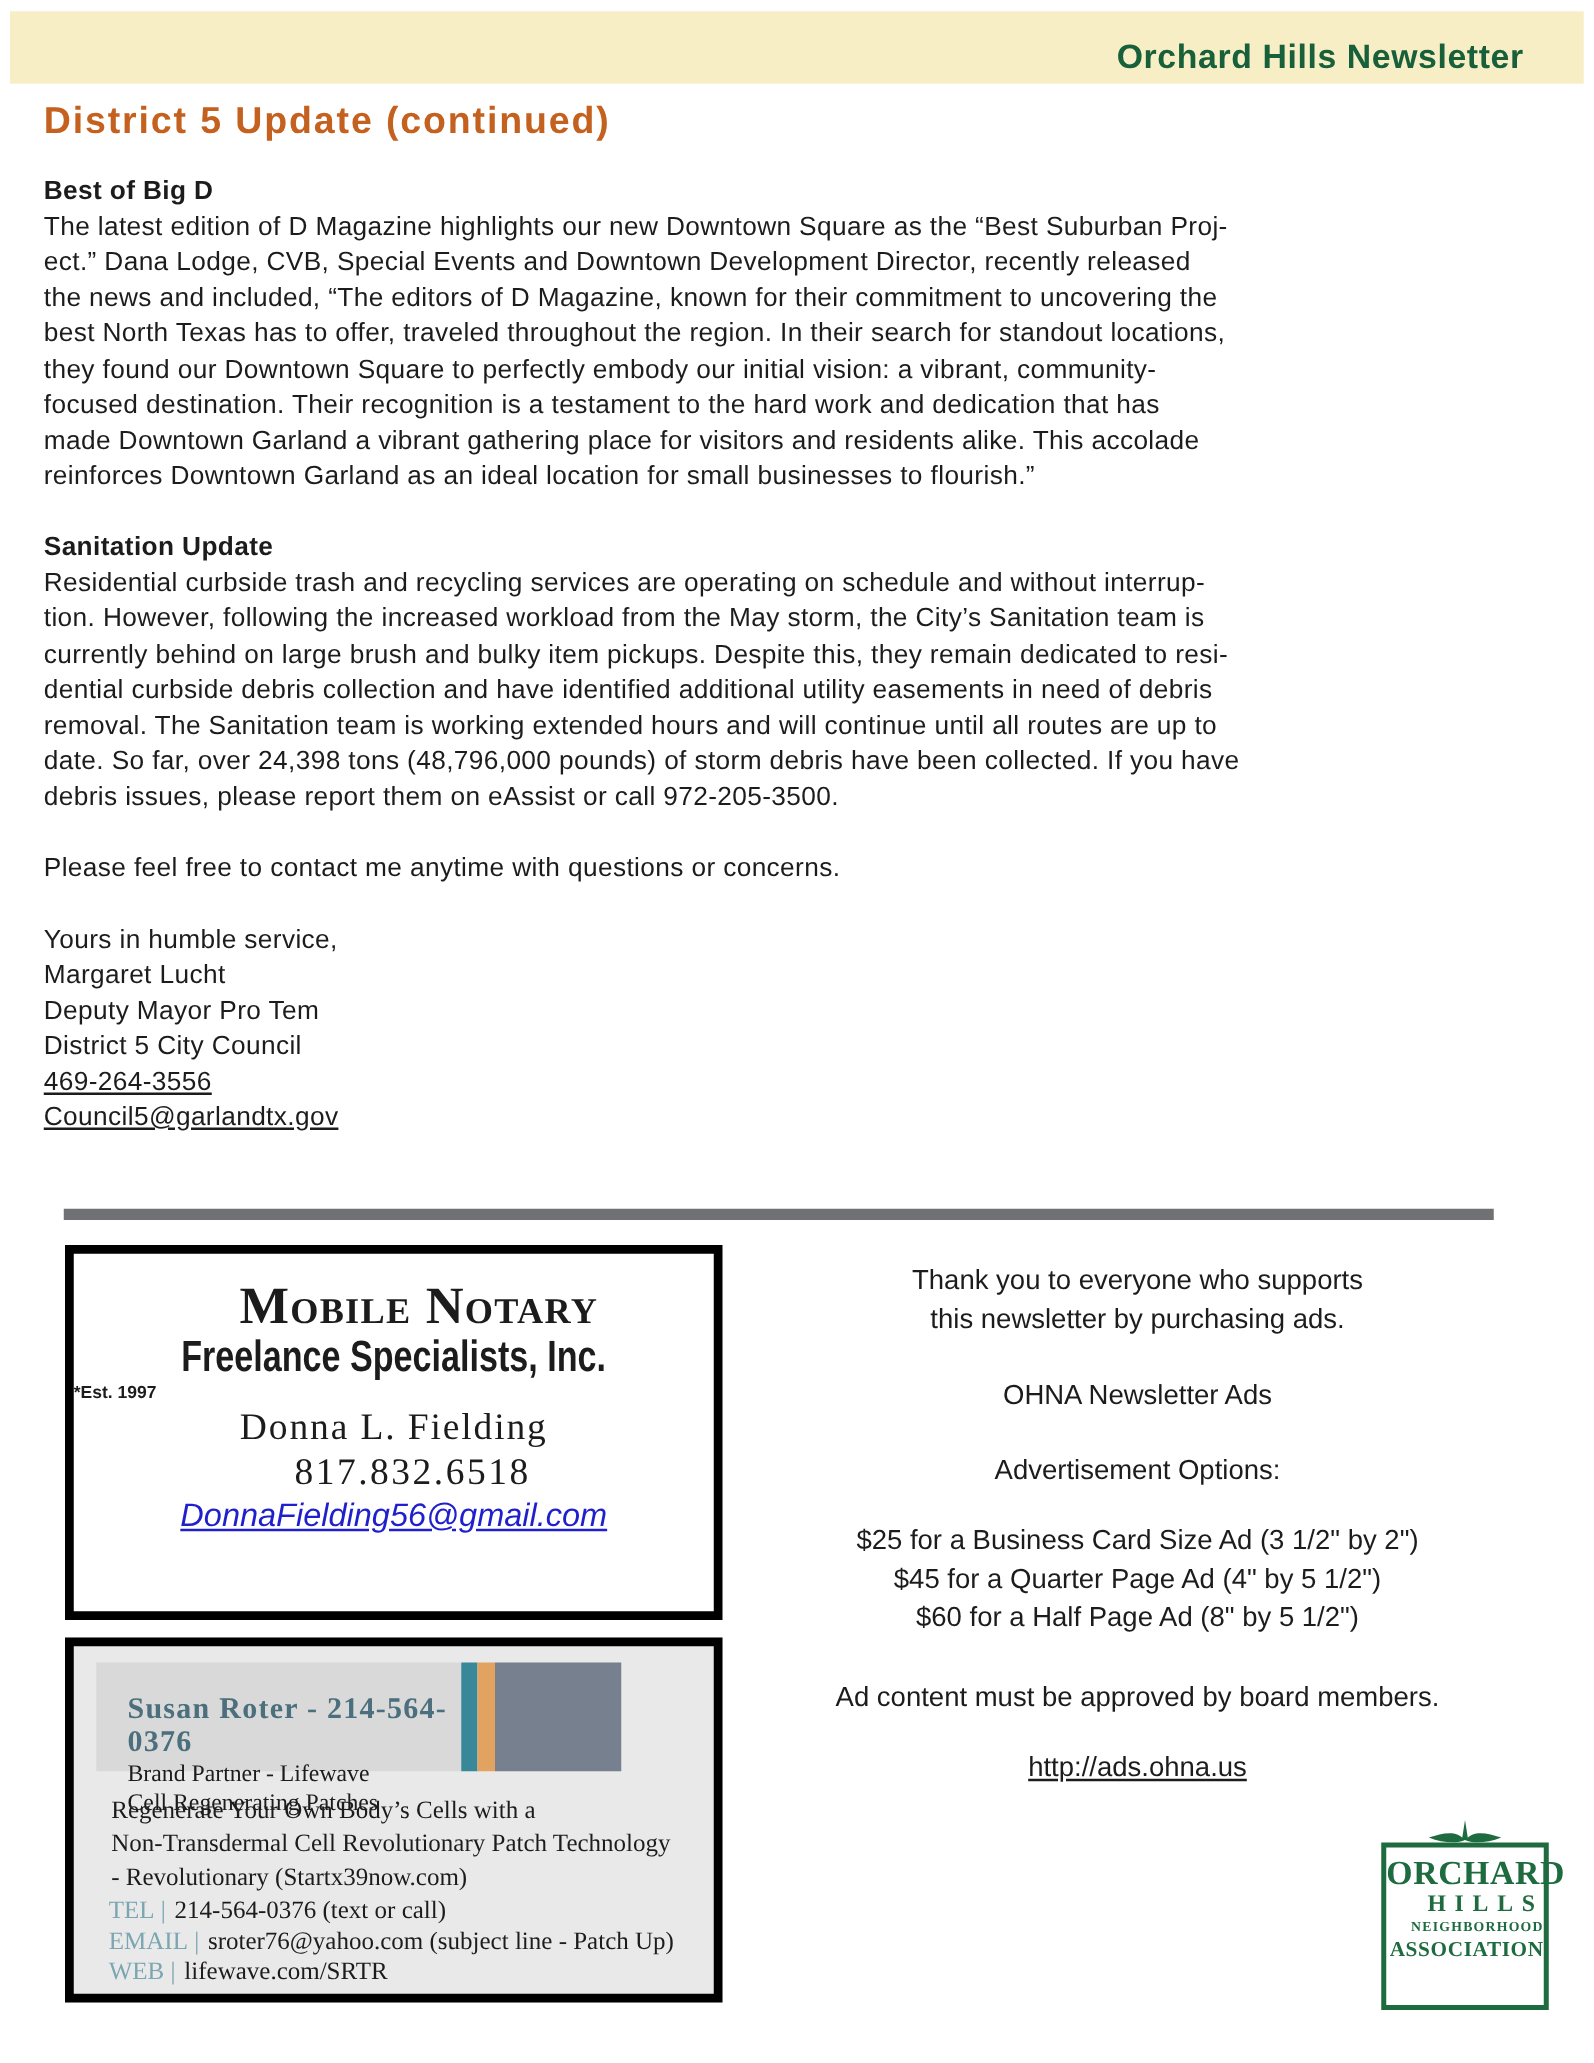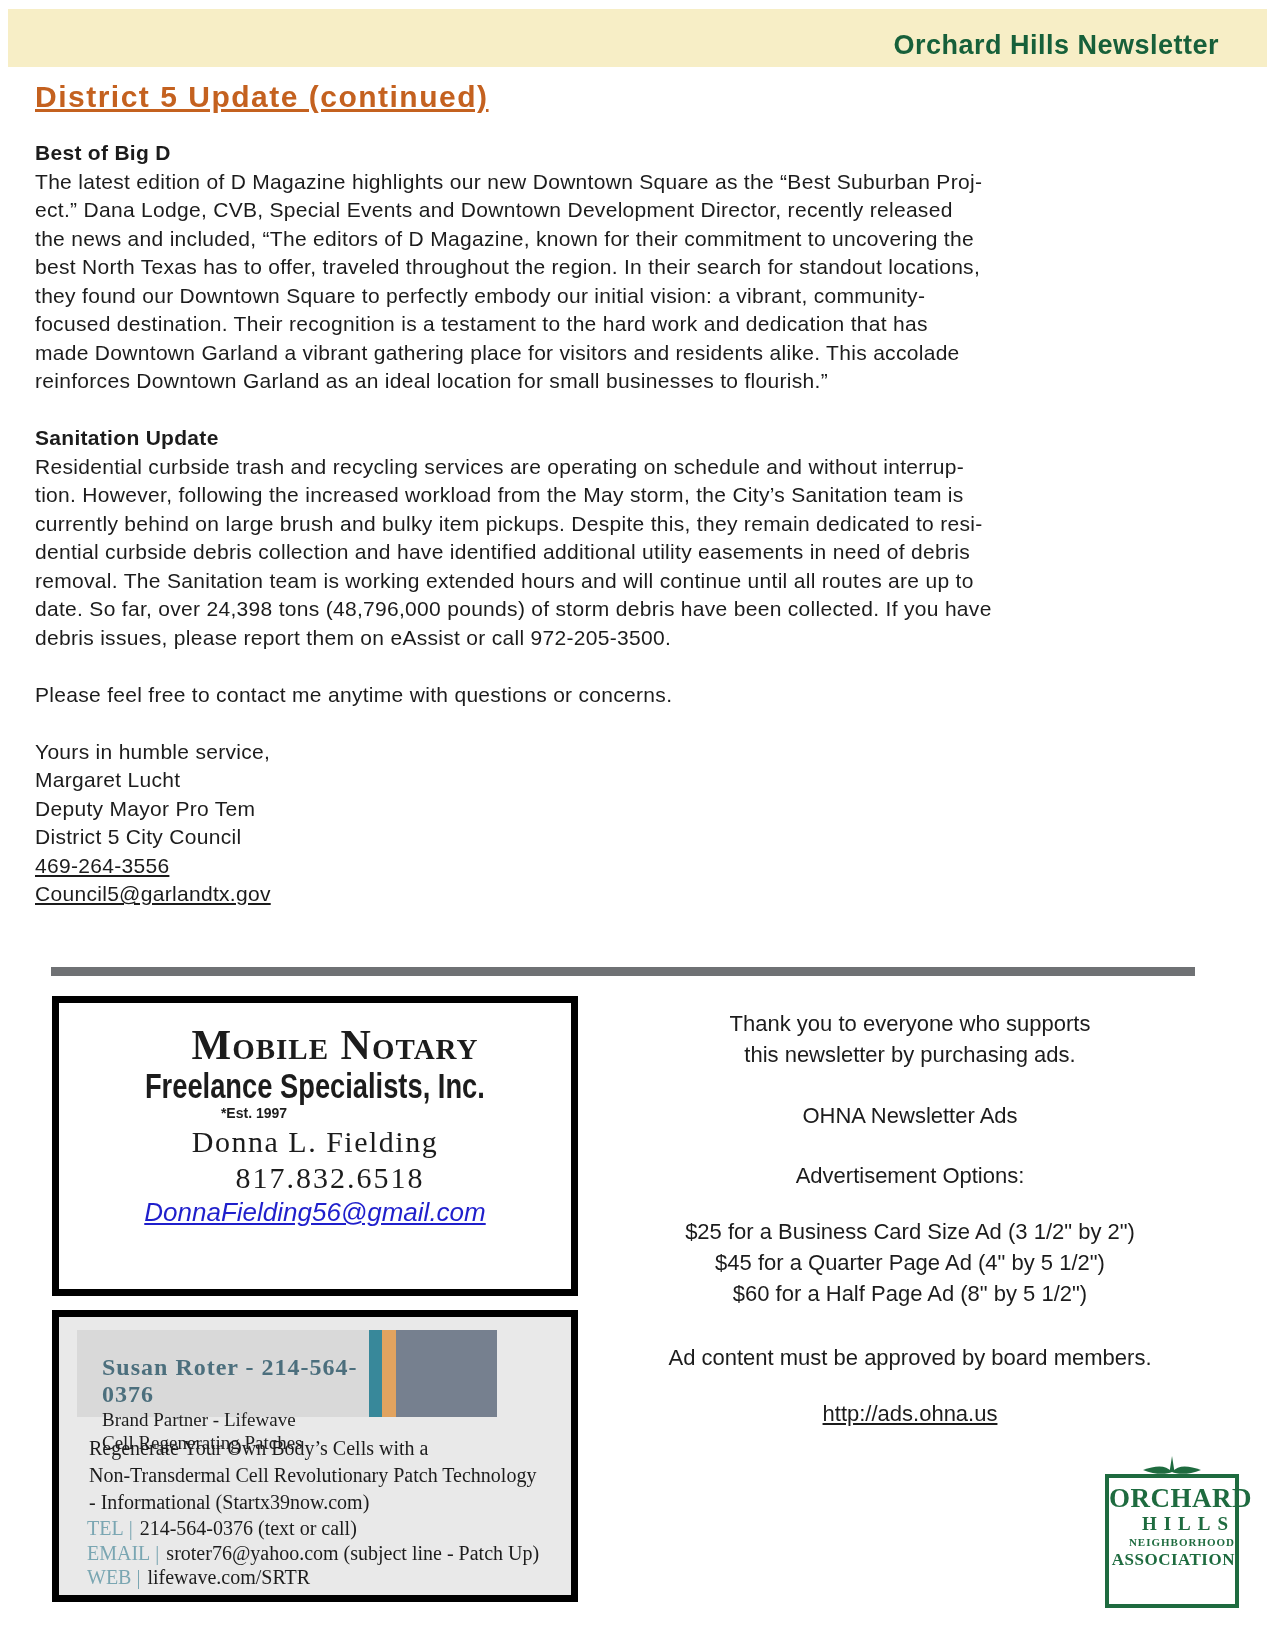--- a/index.html
+++ b/index.html
@@ -14,38 +14,38 @@
         font-family:"Liberation Sans",sans-serif;color:var(--body_text);}
 
   
   .band{position:absolute;left:8px;top:9px;width:1259px;height:58px;background:var(--cream_band);
         display:flex;align-items:flex-end;justify-content:flex-end;}
   .band-title{color:var(--brand_green);font-weight:bold;font-size:27px;letter-spacing:.5px;
         padding:0 48px 6px 0;}
 
   
   .article-title{position:absolute;left:35px;top:80px;margin:0;color:var(--heading_orange);
-        font-size:30px;font-weight:bold;letter-spacing:1.5px;text-decoration:underline;}
+        font-size:30px;font-weight:bold;letter-spacing:1.5px;}
   .article{position:absolute;left:35px;top:139px;width:1145px;font-size:21px;line-height:28.5px;
         letter-spacing:.3px;}
   .sec-heading{font-weight:bold;}
   .gap{height:28.5px;}
   .sig-link{color:inherit;text-decoration:underline;cursor:pointer;}
 
   
   .divider{position:absolute;left:51px;top:967px;width:1144px;height:9px;background:var(--divider_gray);}
 
   
   .notary-box{position:absolute;left:52px;top:996px;width:512px;height:286px;border:7px solid #000;
         background:#fff;text-align:center;}
   .notary-title{margin-top:22px;font-family:"Liberation Serif",serif;font-variant:small-caps;
         font-weight:bold;font-size:42px;line-height:40px;letter-spacing:1px;padding-left:40px;}
   .notary-sub{margin-top:2px;font-weight:bold;font-size:35px;line-height:38px;}
   .notary-sub .squeeze{display:inline-block;transform:scaleX(.78);transform-origin:center;}
-  .notary-est{font-size:14px;font-weight:bold;text-align:center;padding-right:122px;line-height:16px;}
+  .notary-est{font-size:14px;font-weight:bold;text-align:left;padding-right:122px;line-height:16px;}
   .notary-name{margin-top:4px;font-family:"Liberation Serif",serif;font-size:30px;line-height:33px;letter-spacing:1.5px;}
   .notary-phone{margin-top:3px;font-family:"Liberation Serif",serif;font-size:30px;line-height:33px;letter-spacing:2px;margin-left:30px;}
   .notary-email{margin-top:3px;font-size:26px;line-height:30px;}
   .notary-email a{color:var(--link_blue);text-decoration:underline;cursor:pointer;font-style:italic;}
 
   
   .susan-box{position:absolute;left:52px;top:1310px;width:512px;height:278px;border:7px solid #000;
         background:var(--lifewave_bg);font-family:"Liberation Serif",serif;}
   .susan-header{position:absolute;left:18px;top:13px;height:87px;display:flex;}
   .susan-band{width:292px;background:var(--lifewave_band_bg);padding:24px 0 0 25px;box-sizing:border-box;}
@@ -145,21 +145,21 @@
         <div class="susan-line">Brand Partner - Lifewave</div>
         <div class="susan-line">Cell Regenerating Patches</div>
       </div>
       <div class="stripe teal"></div>
       <div class="stripe orange"></div>
       <div class="stripe bluegray"></div>
     </div>
     <div class="susan-body">
         <div>Regenerate Your Own Body’s Cells with a</div>
         <div>Non-Transdermal Cell Revolutionary Patch Technology</div>
-        <div>- Informational (Startx39now.com)</div>
+        <div>- Revolutionary (Startx39now.com)</div>
       </div>
     <div class="susan-contacts">
       <div><span class="clabel">TEL</span><span class="csep">|</span><span class="cval">214-564-0376 (text or call)</span></div>
       <div><span class="clabel">EMAIL</span><span class="csep">|</span><span class="cval">sroter76@yahoo.com (subject line - Patch Up)</span></div>
       <div><span class="clabel">WEB</span><span class="csep">|</span><span class="cval">lifewave.com/SRTR</span></div>
     </div>
   </section>
 
   <div class="rblock thanks">
       <div>Thank you to everyone who supports</div>

